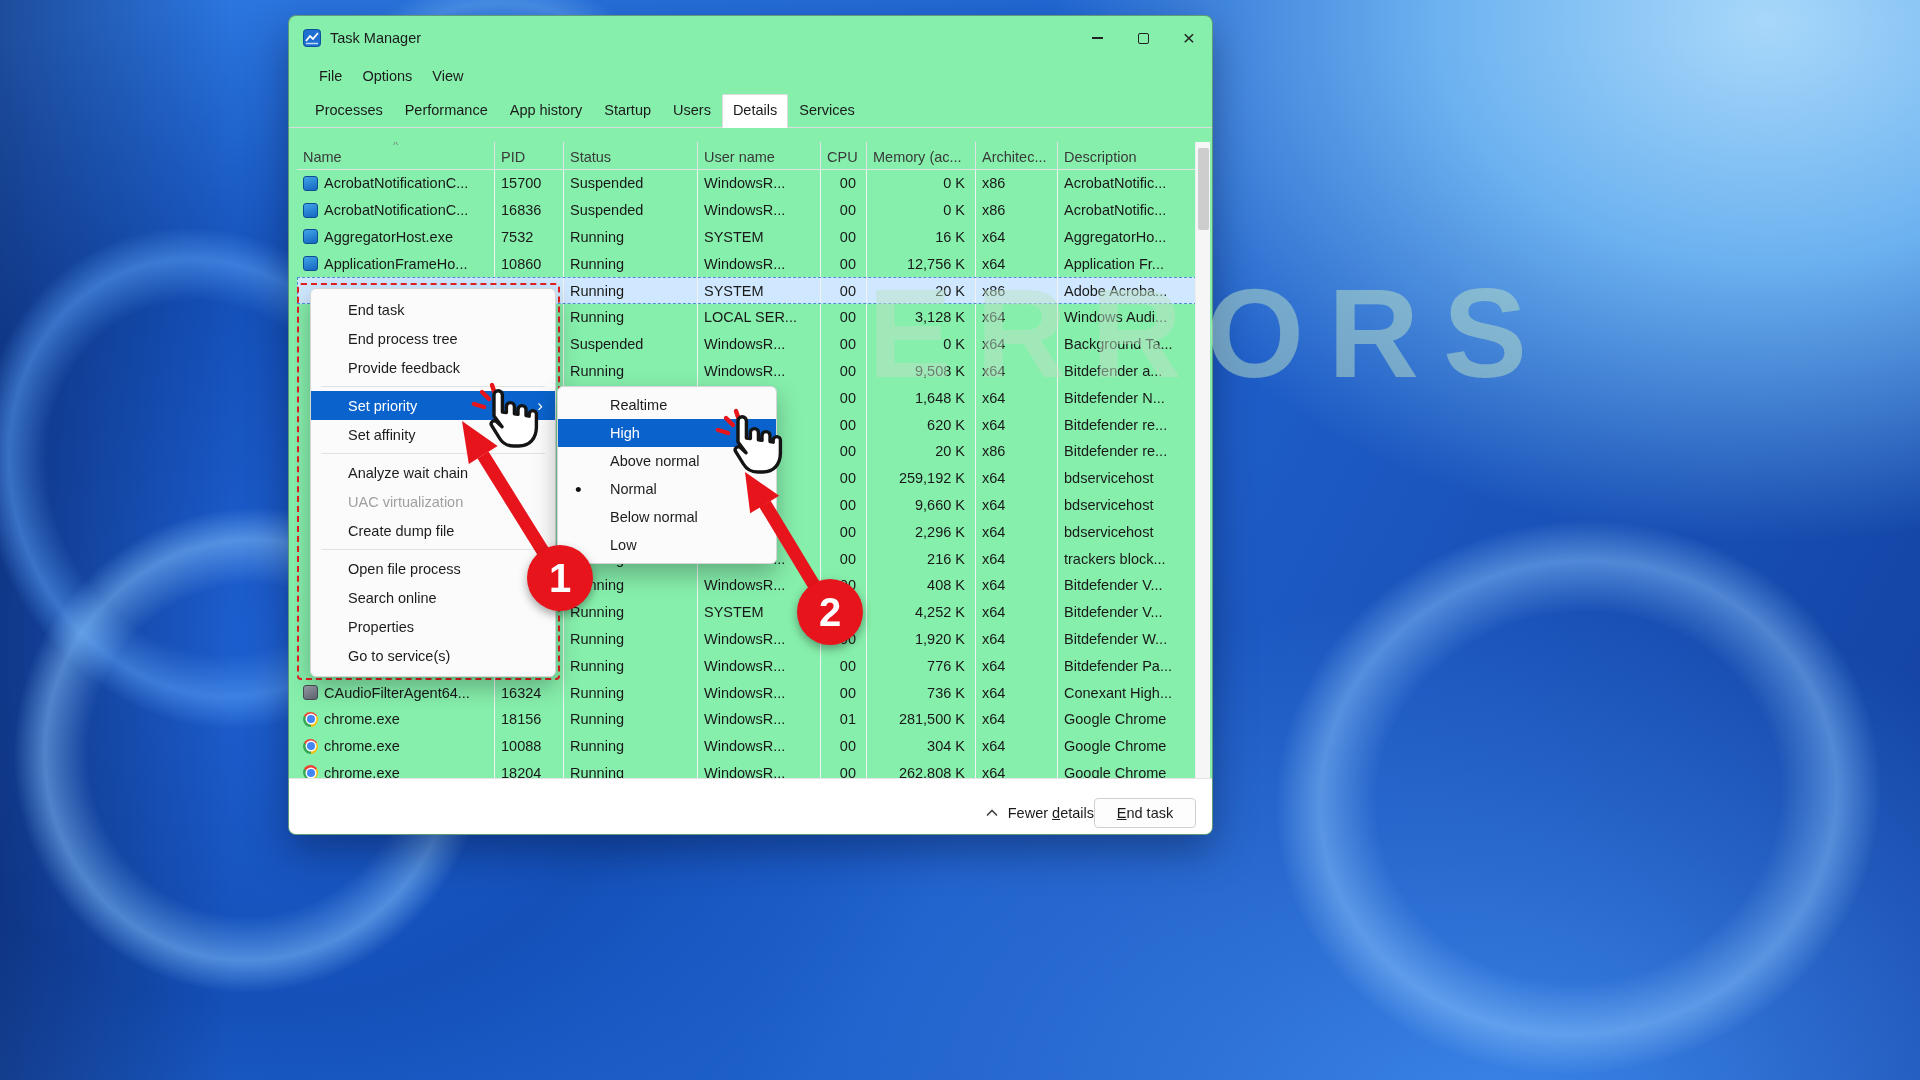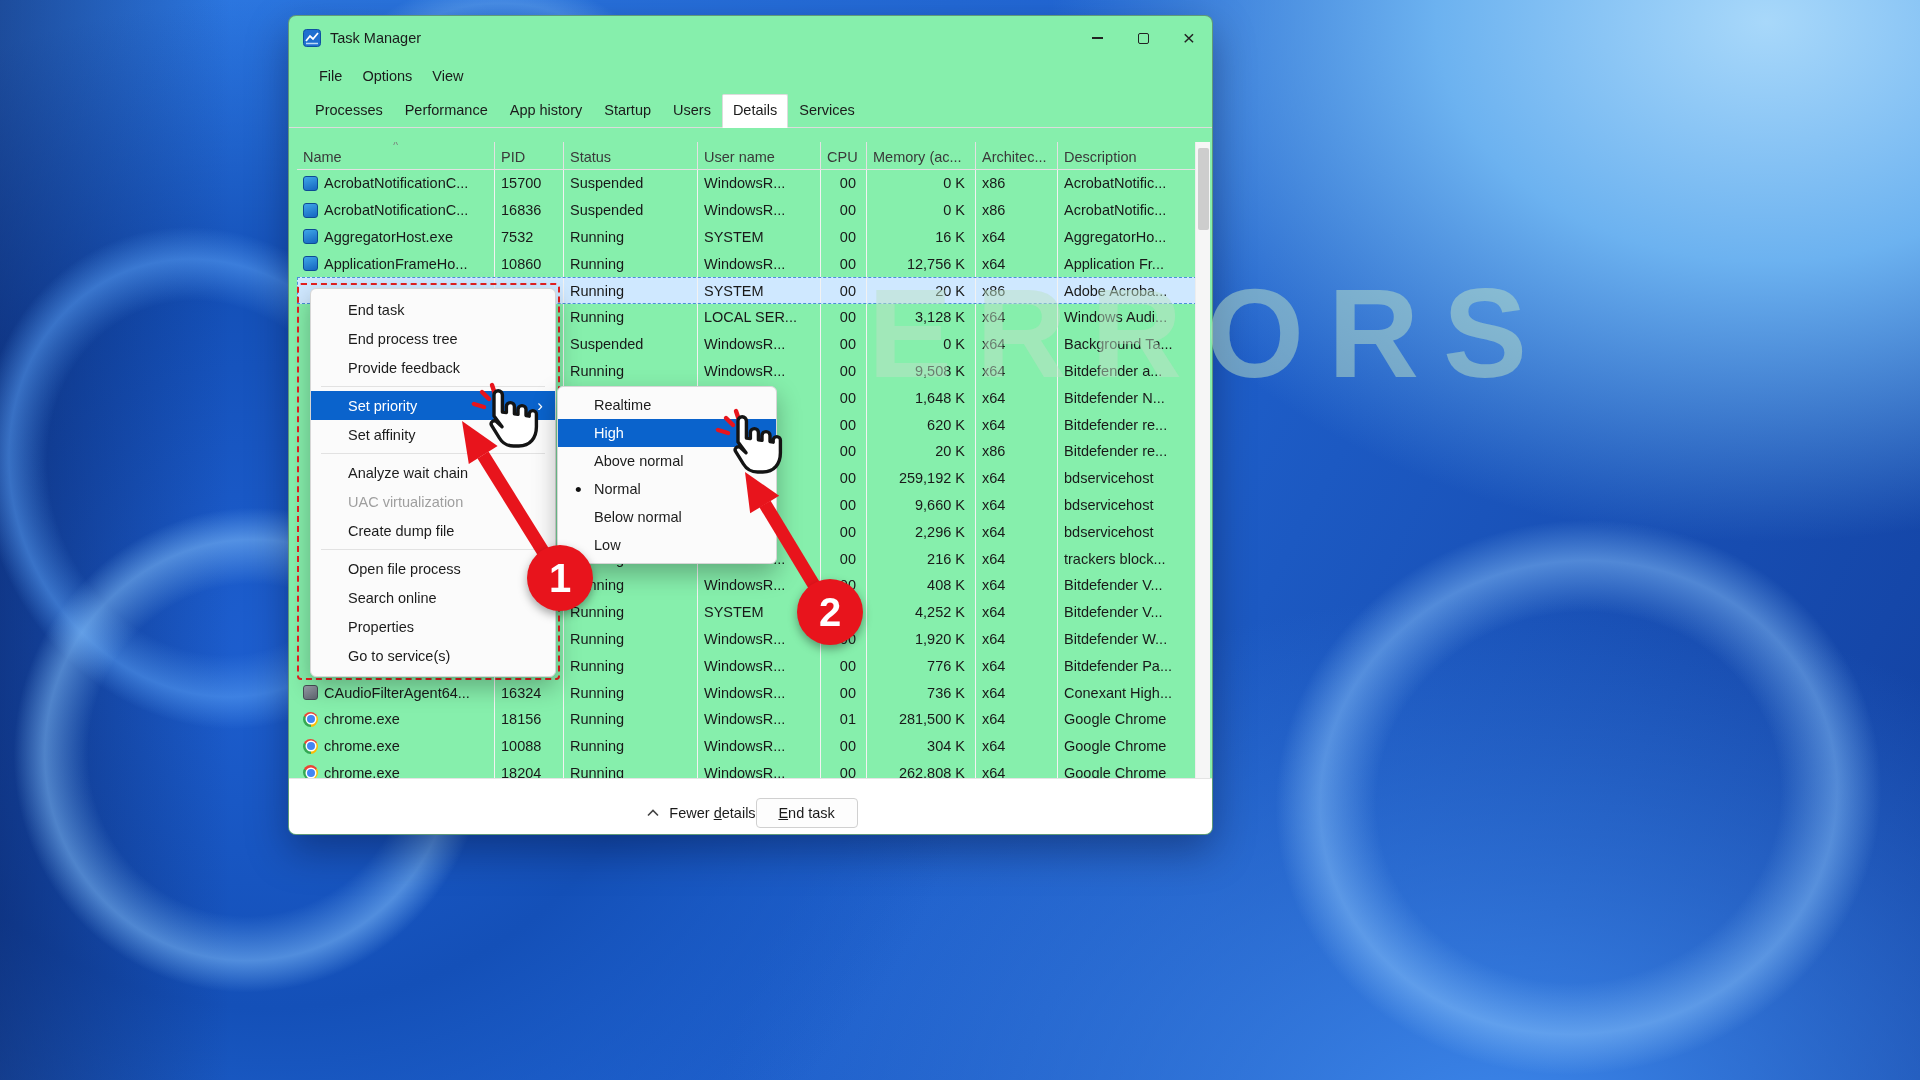--- a/index.html
+++ b/index.html
@@ -50,30 +50,30 @@
   .tr.sel{background:var(--sel,#cfe8ff);outline:1px dashed #4a90d9;outline-offset:-1px}
   .ficon{width:15px;height:15px;margin-right:6px;flex:none;display:inline-block}
   .ficon.app{background:linear-gradient(160deg,#3fa7e8,#1565c0);border-radius:3px;border:1px solid #0d4a94}
   .ficon.gear{background:linear-gradient(160deg,#9aa0aa,#5f6670);border-radius:3px;border:1px solid #474d56}
   .ficon.chrome{position:relative;border-radius:50%;background:conic-gradient(from -60deg,#ea4335 0 120deg,#fbbc05 120deg 240deg,#34a853 240deg 360deg)}
   .ficon.chrome::after{content:"";position:absolute;inset:3.5px;border-radius:50%;background:#4285f4;box-shadow:0 0 0 1.5px #fff}
   .vscroll{position:absolute;top:14px;right:2px;width:15px;height:636px;background:#f6f6f6;border-left:1px solid #ededed}
   .thumb{position:absolute;top:6px;left:2px;width:11px;height:82px;background:#cdcdcd;border-radius:2px}
 
   
-  .footer{height:56px;flex:none;border-top:1px solid #e4e4e4;display:flex;align-items:center;justify-content:center;padding:13px 16px 0 20px;background:#fff}
+  .footer{height:56px;flex:none;border-top:1px solid #e4e4e4;display:flex;align-items:center;justify-content:flex-end;padding:13px 16px 0 20px;background:#fff}
   .fewer{display:flex;align-items:center;gap:10px;font-size:14.5px;color:#1b1b1b}
   .endtask{min-width:102px;height:30px;border:1px solid #d0d0d0;border-radius:4px;background:#fdfdfd;font-size:14.5px;font-family:inherit;color:#1b1b1b;padding:0 18px}
 
   
   .menu{position:absolute;background:#fbfbfb;border:1px solid #d6d6d6;border-radius:6px;box-shadow:0 10px 24px rgba(0,0,0,.28);z-index:40}
   .ctx{left:310px;top:288px;width:246px;padding:6px 0}
   .subm{left:557px;top:386px;width:220px;padding:4px 0}
   .mi{height:29px;display:flex;align-items:center;padding-left:37px;font-size:14.5px;color:#1c1c1c;position:relative}
-  .smi{height:28px;padding-left:36px}
+  .smi{height:28px;padding-left:52px}
   .mi.hl{background:var(--hl,#0a63cc);color:#fff}
   .mi.dis{color:#9f9f9f}
   .msep{height:1px;background:#e2e2e2;margin:4px 10px}
   .marr{position:absolute;right:12px;font-size:17px;line-height:1}
   .dot{position:absolute;left:17px;font-size:19px;line-height:1;color:#111}
 
   
   .anno-rect{position:absolute;left:297px;top:283px;width:263px;height:397px;border:2px dashed #e42020;border-radius:4px;z-index:39;pointer-events:none}
   .arrows{position:absolute;left:0;top:0;z-index:43;pointer-events:none}
   .arrows line{stroke:var(--red,#e8141c)}

